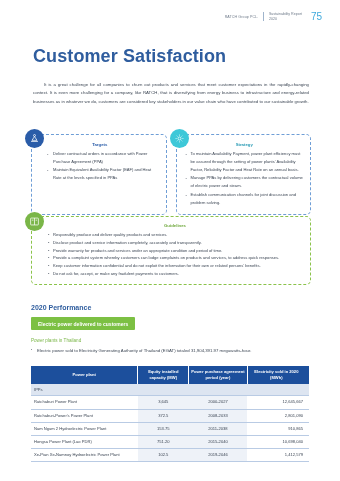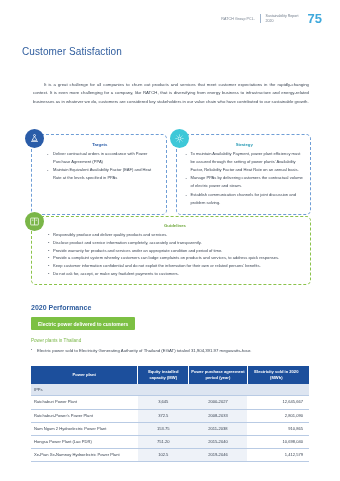--- a/index.html
+++ b/index.html
@@ -41,34 +41,34 @@
     height: 9px;
     background: #9fb4cc;
   }
   .hdr-report {
     font-size: 3.6px;
     color: #6f7b8a;
     line-height: 1.35;
     white-space: nowrap;
   }
   .hdr-pagenum {
-    font-size: 13px;
-    font-weight: bold;
+    font-size: 10px;
+    font-weight: normal;
     color: #3fa9dc;
     margin-left: 4px;
   }
 
   
   .title {
     position: absolute;
     top: 46px;
-    left: 22px;
-    font-size: 10px;
+    left: 33px;
+    font-size: 18px;
     color: #2f5d9e;
-    font-weight: normal;
+    font-weight: bold;
     letter-spacing: 0.1px;
   }
 
   
   .intro {
     position: absolute;
     top: 81px;
     left: 33px;
     width: 276px;
     font-size: 4.3px;

